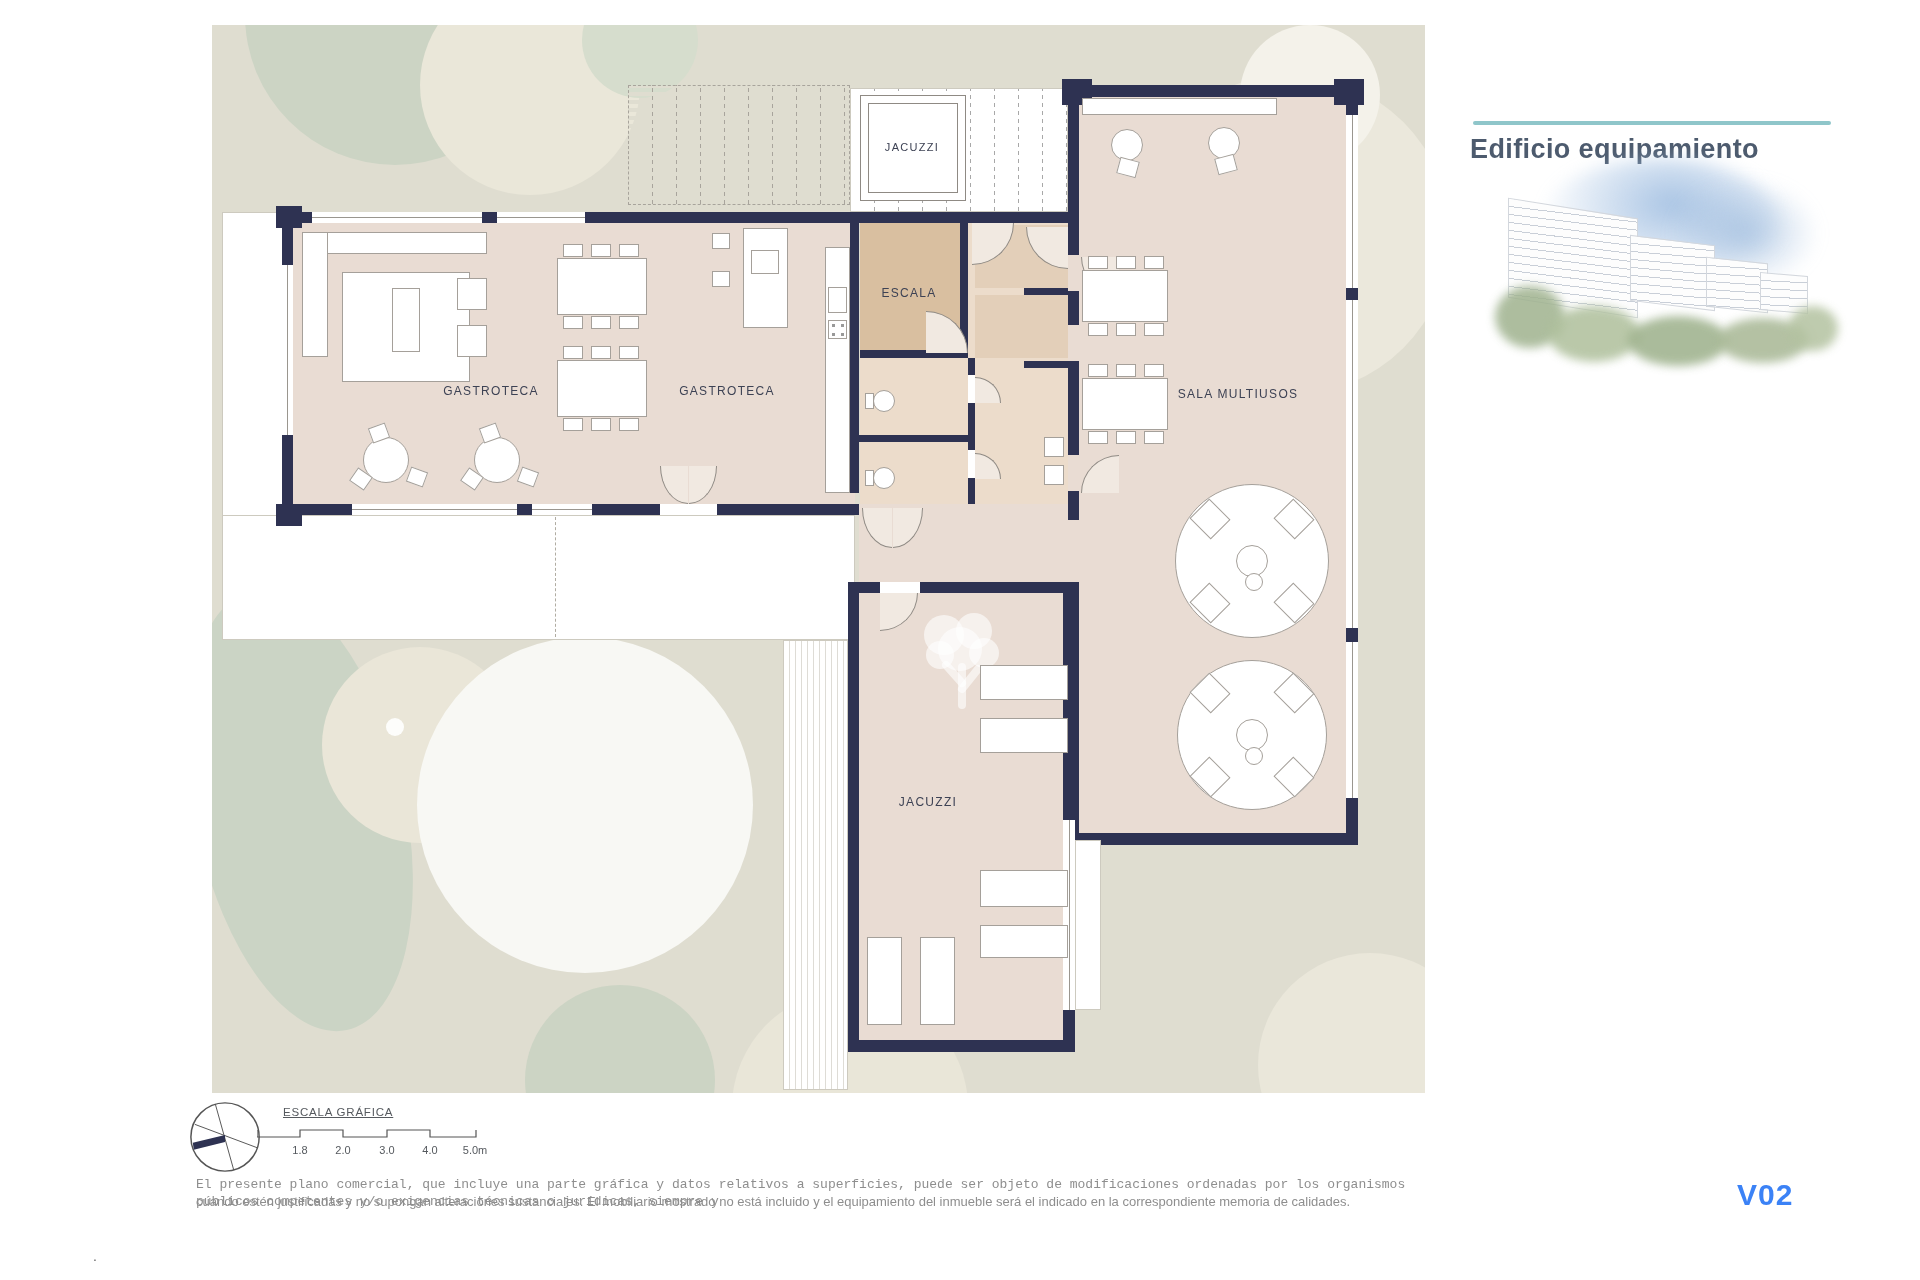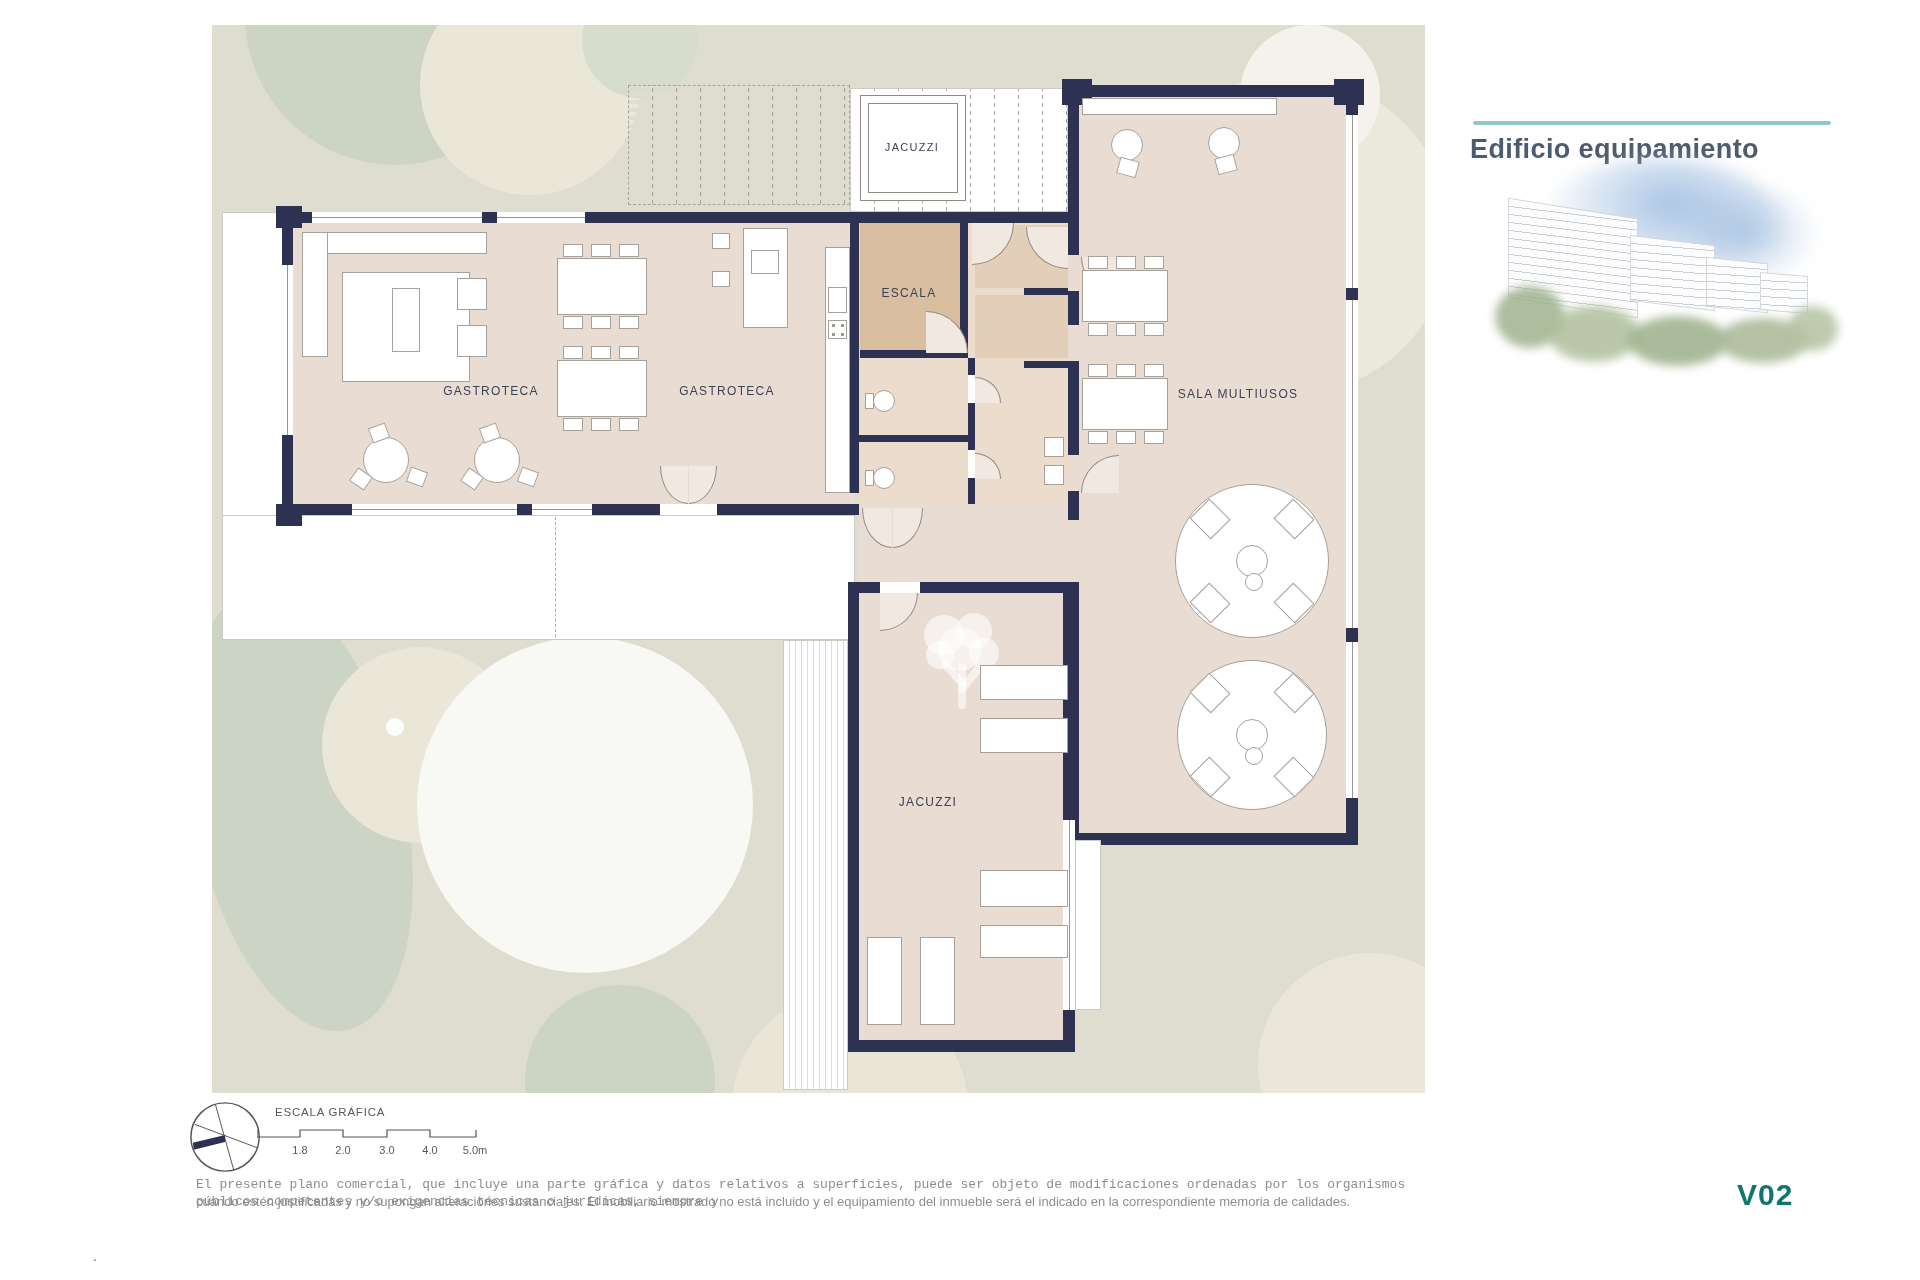--- a/index.html
+++ b/index.html
@@ -35,21 +35,21 @@
       repeating-linear-gradient(90deg, transparent 0 23px, #a8a49c 23px 24px);
       border:1px dashed #a8a49c;box-sizing:border-box;}
   .deck{position:absolute;background:repeating-linear-gradient(90deg, #ffffff 0 5px, #dedcd6 5px 6px);border:1px solid #cdcabf;box-sizing:border-box;}
   .dash-v{position:absolute;width:0;border-left:1px dashed #b0aca2;}
   
   .teal-line{position:absolute;background:#8fc6ca;border-radius:2px;}
   .title{position:absolute;color:#4d5b6e;font-size:27px;font-weight:bold;letter-spacing:0.4px;}
   .scale-title{position:absolute;color:#55595e;font-size:11.5px;letter-spacing:0.8px;}
   .tick{position:absolute;color:#55595e;font-size:11px;text-align:center;width:34px;}
   .disclaimer{position:absolute;left:196px;width:1260px;color:#8e8e8e;font-size:13px;line-height:17px;}
-  .version{position:absolute;color:#0f766e;font-size:30px;font-weight:bold;letter-spacing:1px;}
+  .version{position:absolute;color:#3b82f6;font-size:30px;font-weight:bold;letter-spacing:1px;}
   .corner-mark{position:absolute;color:#666;font-size:14px;}
   
   .render{position:absolute;left:1500px;top:168px;width:330px;height:200px;}
   .render .sky{position:absolute;border-radius:50%;filter:blur(8px);}
   .slab{position:absolute;background:repeating-linear-gradient(178deg,#fdfdfd 0 7px,#c9cfd8 7px 8px);
         border:1px solid #d3d7dd;box-sizing:border-box;}
   .veg{position:absolute;border-radius:50%;filter:blur(5px);opacity:.85;}
 </style>
 </head>
 <body>
@@ -279,21 +279,21 @@
   <div class="veg" style="left:218px;top:150px;width:90px;height:45px;background:#a7b794;"></div>
   <div class="veg" style="left:288px;top:138px;width:50px;height:45px;background:#b3c2a0;"></div>
 </div>
 
 <svg class="abs" style="left:186px;top:1098px;" width="78" height="78" viewBox="0 0 80 80">
   <circle cx="40" cy="40" r="35" fill="none" stroke="#555" stroke-width="1.5"></circle>
   <line x1="9" y1="27" x2="73" y2="51" stroke="#555" stroke-width="1"></line>
   <line x1="30" y1="6" x2="49" y2="74" stroke="#555" stroke-width="1"></line>
   <path d="M7,46 L40,38 L40,45 L8,53 Z" fill="#2e3252"></path>
 </svg>
-<div class="scale-title" style="left:275px;top:1106px;">ESCALA GRÁFICA</div>
+<div class="scale-title" style="left:283px;top:1106px;text-decoration:underline;">ESCALA GRÁFICA</div>
 <svg class="abs" style="left:257px;top:1126px;" width="226" height="16" viewBox="0 0 226 16">
   <path d="M0,4 V11 H43 V4 H86 V11 H130 V4 H173 V11 H219 V4" fill="none" stroke="#555" stroke-width="1.2"></path>
 </svg>
 <span class="tick" style="left:283px;top:1144px;">1.8</span>
 <span class="tick" style="left:326px;top:1144px;">2.0</span>
 <span class="tick" style="left:370px;top:1144px;">3.0</span>
 <span class="tick" style="left:413px;top:1144px;">4.0</span>
 <span class="tick" style="left:458px;top:1144px;">5.0m</span>
 
 <div class="disclaimer" style="top:1176px;font-family:Liberation Mono, monospace;">El presente plano comercial, que incluye una parte gráfica y datos relativos a superficies, puede ser objeto de modificaciones ordenadas por los organismos públicos competentes y/o exigencias técnicas o jurídicas, siempre y</div>

